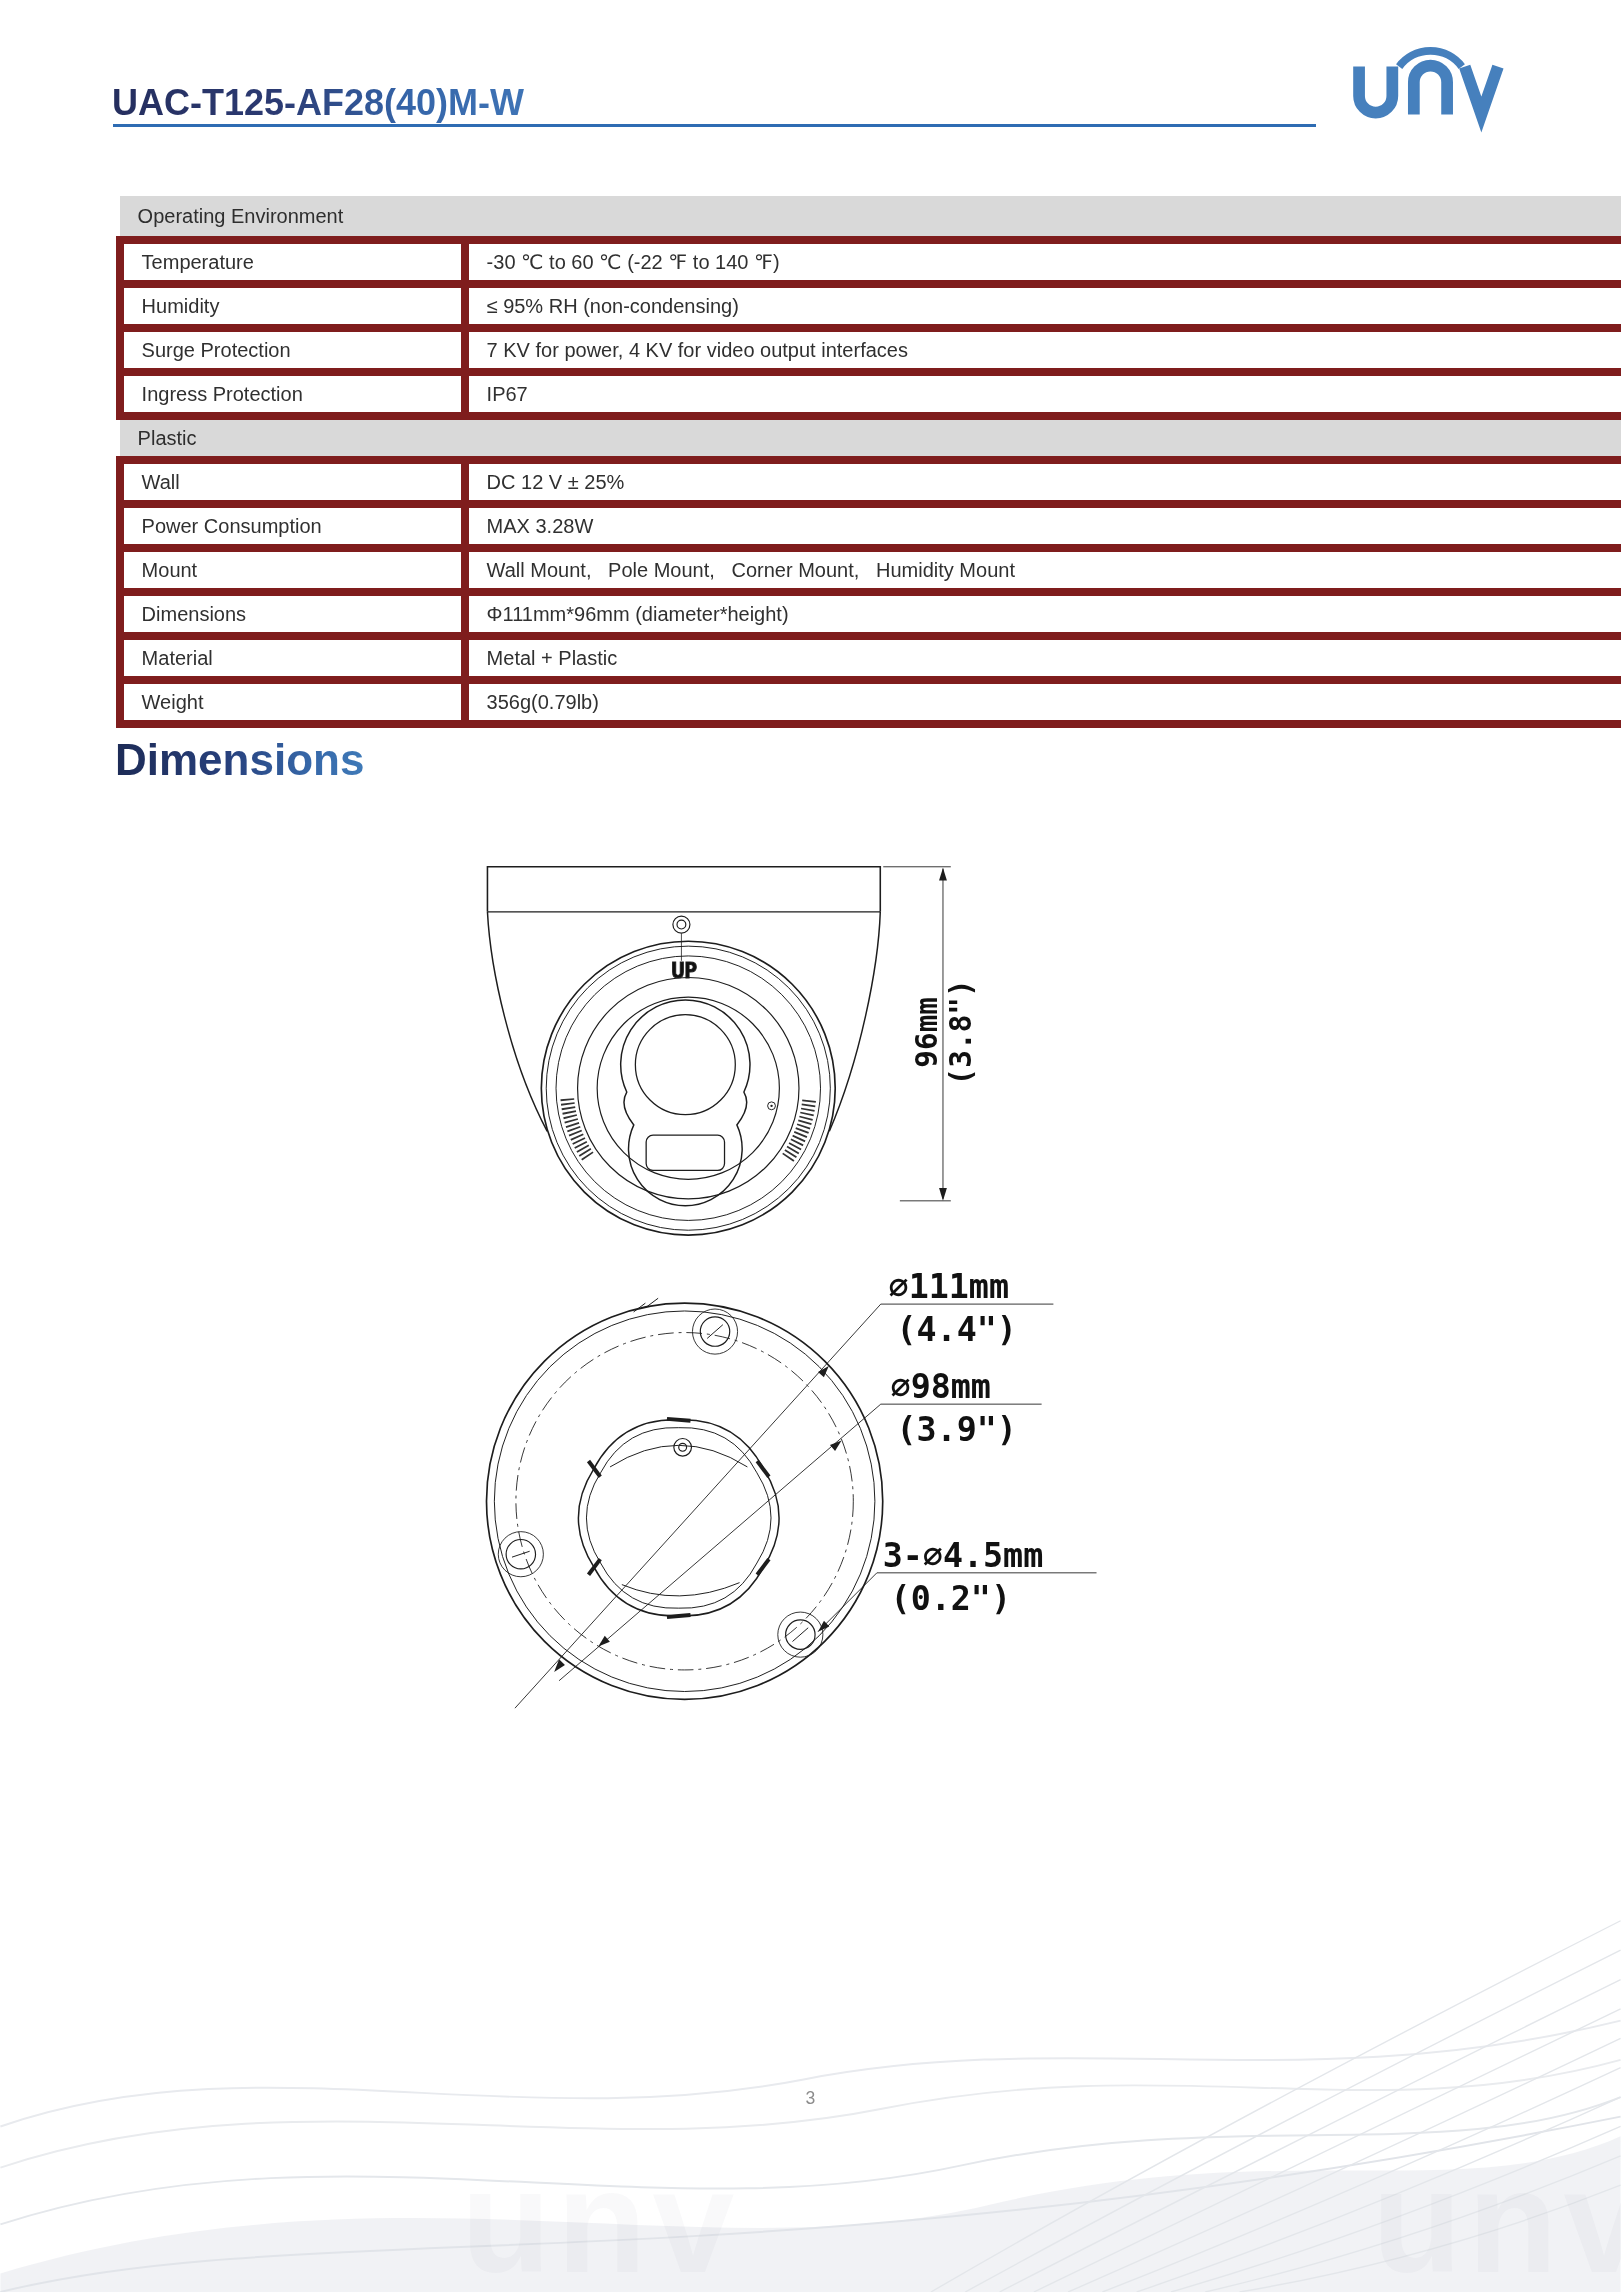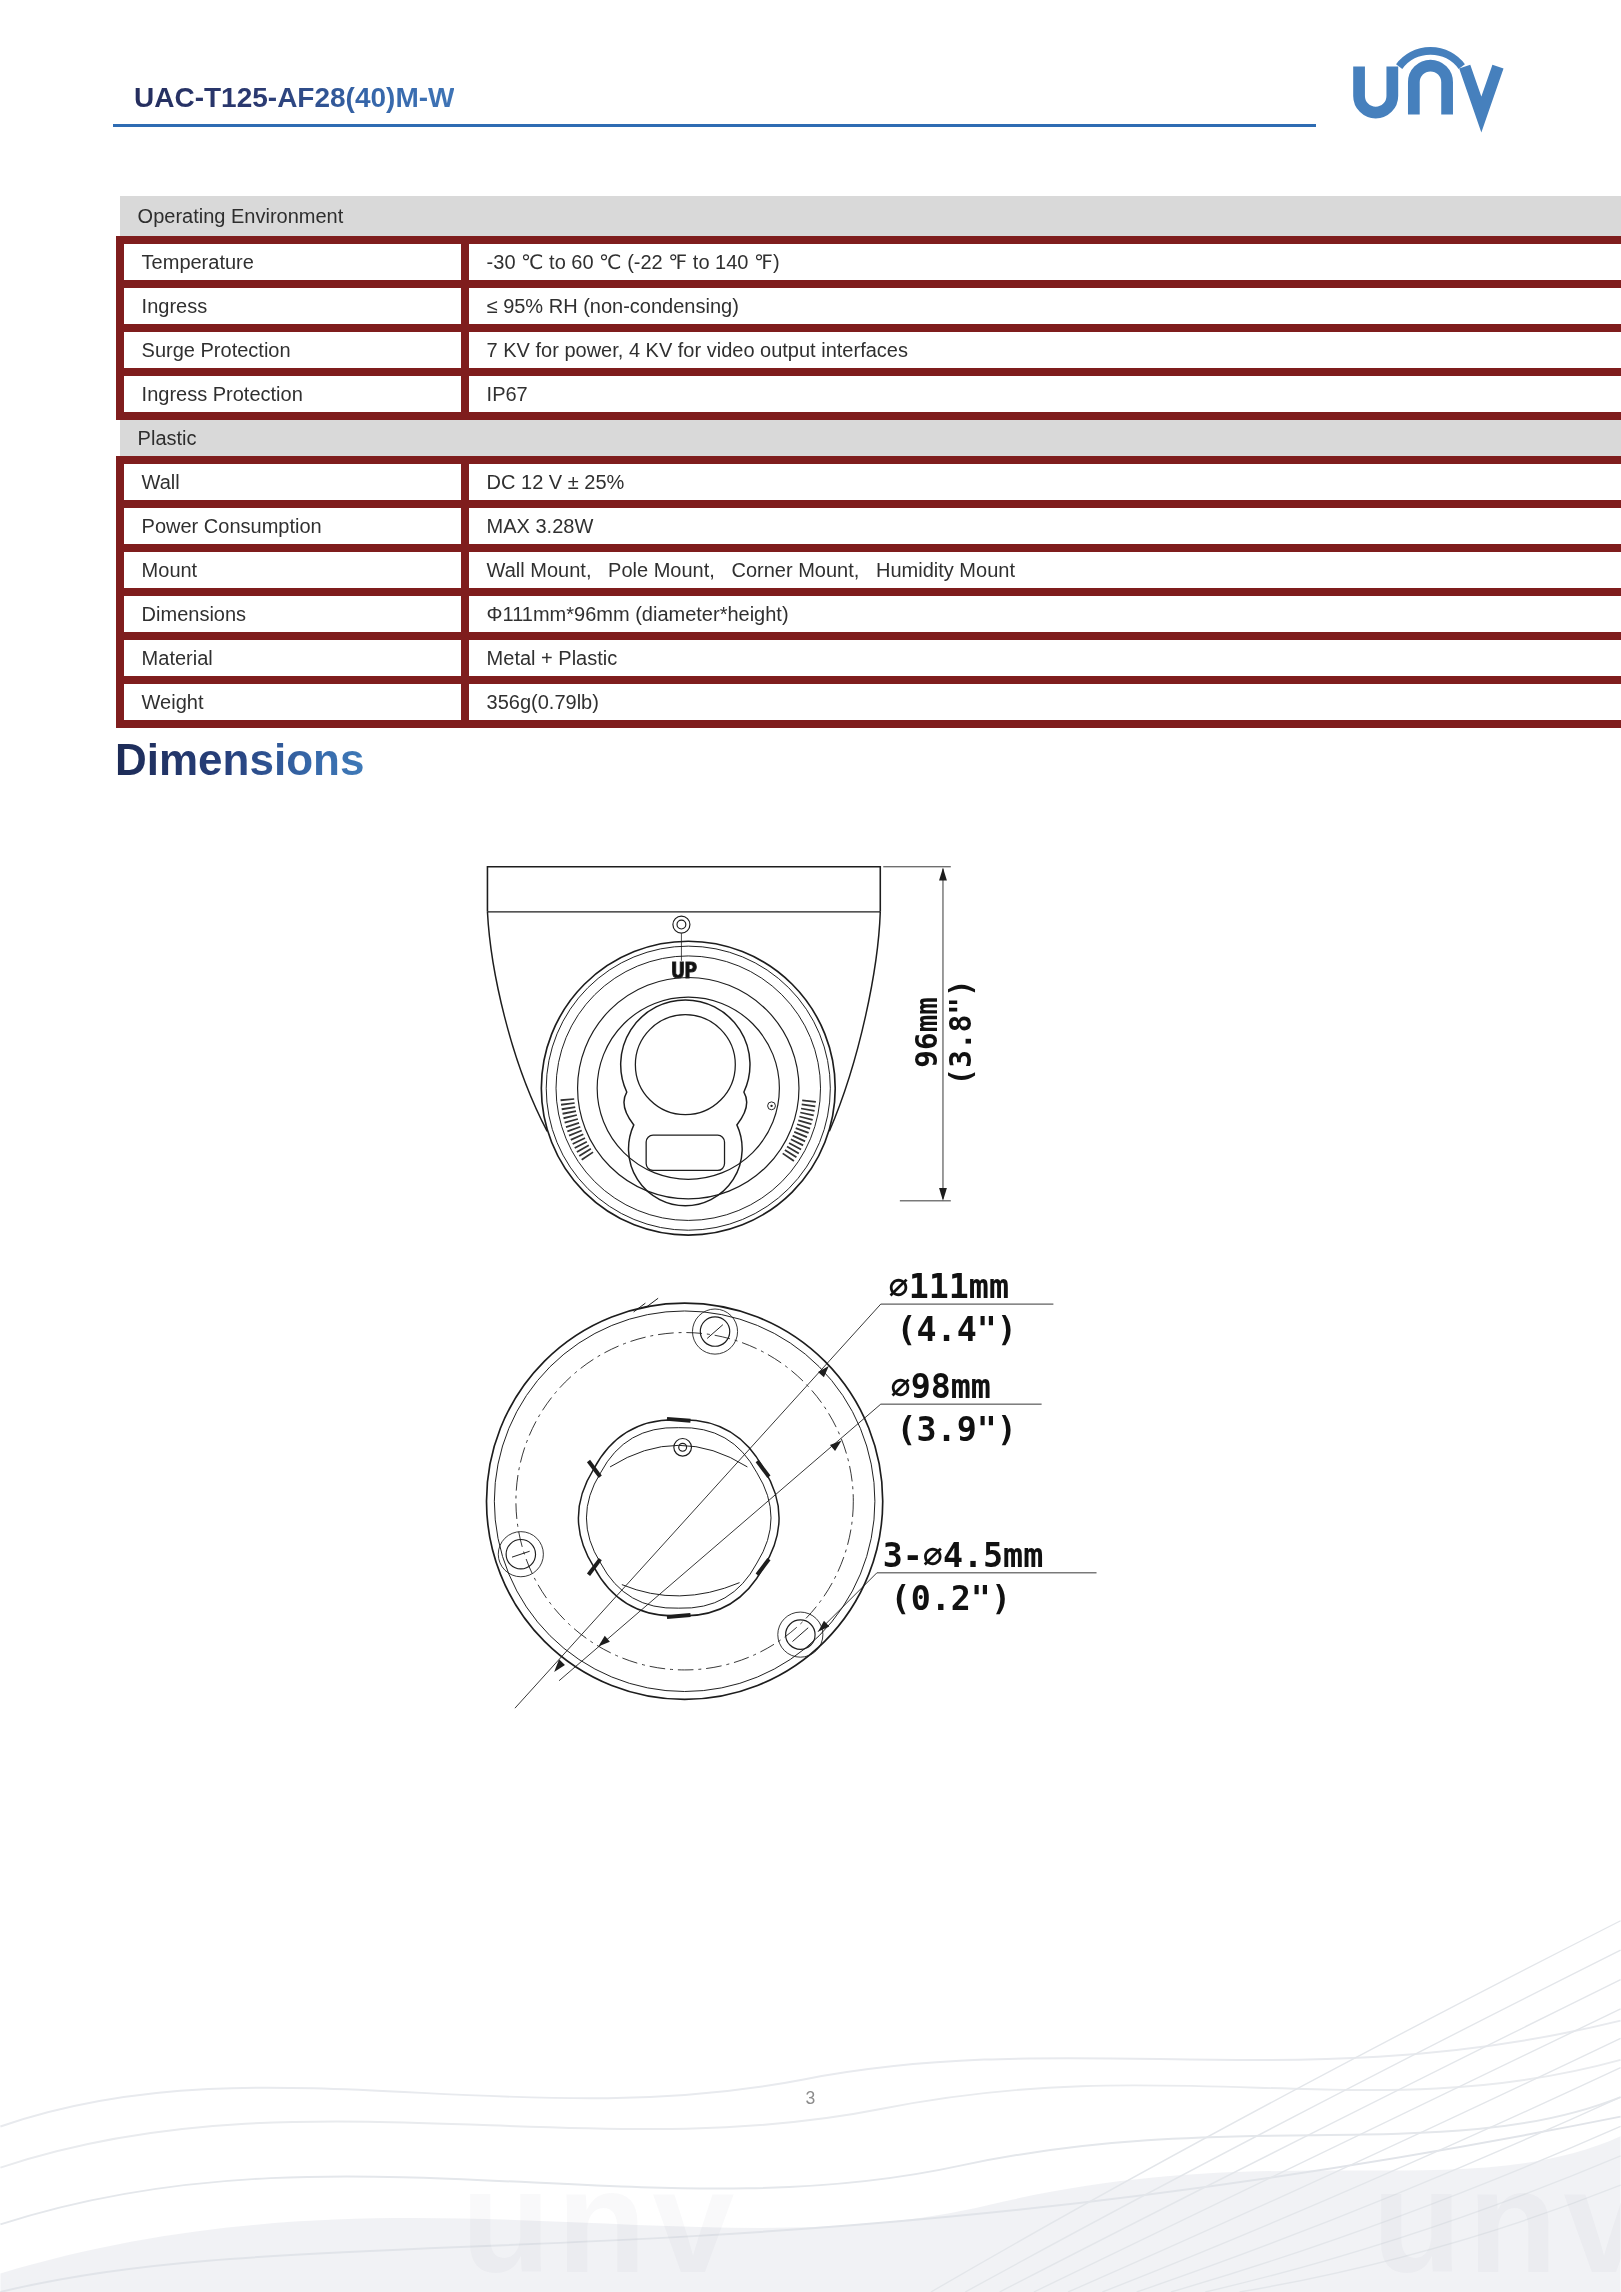--- a/index.html
+++ b/index.html
@@ -2,22 +2,22 @@
 <html><head>
 <meta charset="utf-8">
 <style>
   html,body{margin:0;padding:0;}
   body{
     width:1621px;height:2293px;position:relative;overflow:hidden;background:#ffffff;
     font-family:"Liberation Sans","DejaVu Sans",sans-serif;
   }
   
   .model-title{
-    position:absolute;left:134px;top:82px;
-    font-size:28px;font-weight:700;letter-spacing:0px;
+    position:absolute;left:112px;top:82px;
+    font-size:36px;font-weight:700;letter-spacing:0px;
     color:#2c3e79;
     background:linear-gradient(90deg,#252e5e 0%,#2b3a72 40%,#3565a9 72%,#3f74b6 100%);
     -webkit-background-clip:text;background-clip:text;-webkit-text-fill-color:transparent;
     white-space:nowrap;
   }
   .header-rule{position:absolute;left:113px;top:124px;width:1203px;height:2.9px;background:#2e6cb3;}
   .logo{position:absolute;left:1345px;top:47px;}
   
   .spec{
     position:absolute;left:116px;top:196px;width:1581px;
@@ -103,21 +103,21 @@
     </colgroup>
   <tbody>
     <tr class="sec">
         <td colspan="2">Operating Environment</td>
       </tr>
     <tr>
         <td class="k">Temperature</td>
         <td class="v">-30 ℃ to 60 ℃ (-22 ℉ to 140 ℉)</td>
       </tr>
     <tr>
-        <td class="k">Ingress</td>
+        <td class="k">Humidity</td>
         <td class="v">≤ 95% RH (non-condensing)</td>
       </tr>
     <tr>
         <td class="k">Surge Protection</td>
         <td class="v">7 KV for power, 4 KV for video output interfaces</td>
       </tr>
     <tr>
         <td class="k">Ingress Protection</td>
         <td class="v">IP67</td>
       </tr>

